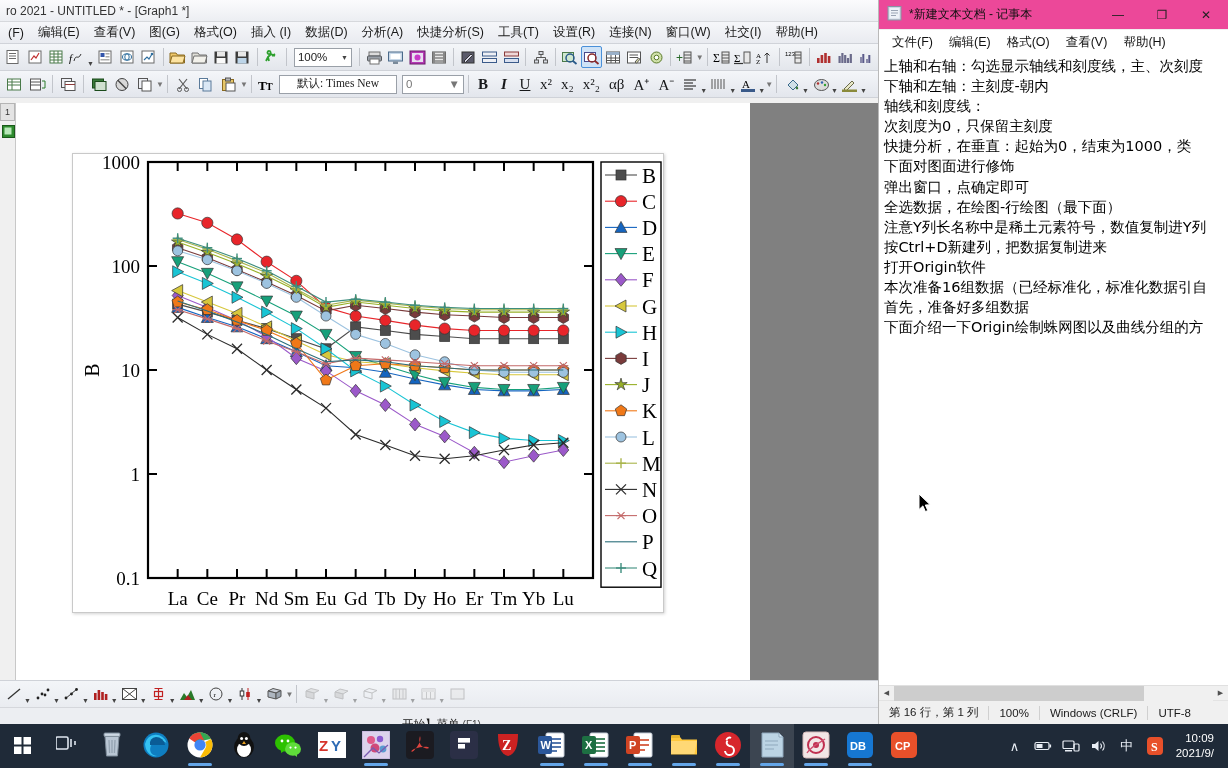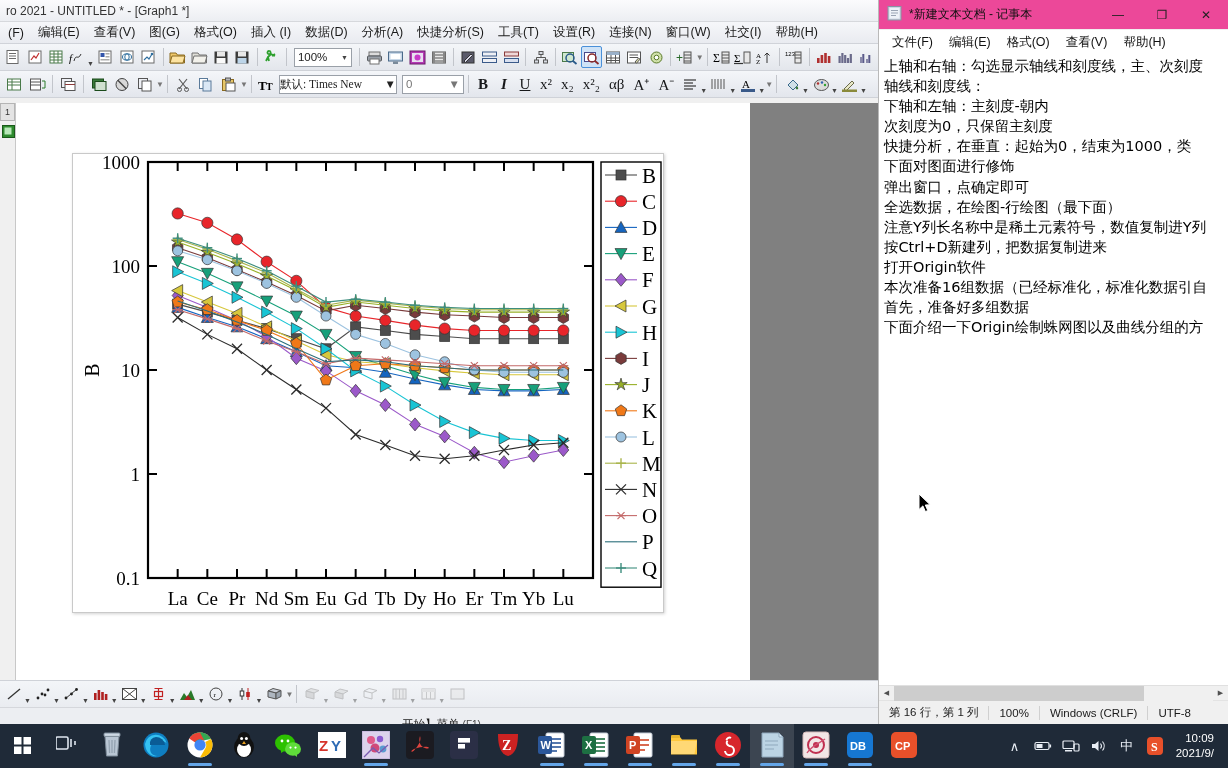--- a/index.html
+++ b/index.html
@@ -49,22 +49,23 @@
   .zoom-combo {
     width:62px; height:19px; background:#fff; border:1px solid #9aa0a8;
     display:flex; align-items:center; justify-content:space-between;
     padding:0 3px; font-size:11.5px; color:#222; margin:0 3px;
   }
   .zoom-combo .arrow { font-size:7px; color:#444; }
 
   .font-combo {
     width:118px; height:19px; background:#fff; border:1px solid #9aa0a8;
     display:flex; align-items:center; justify-content:space-between;
-    padding:0 0; font-size:11.5px; color:#222; overflow:hidden; white-space:nowrap;
+    padding:0 7px; font-size:11.5px; color:#222; overflow:hidden; white-space:nowrap;
     font-family:"Liberation Serif", serif;
+    flex-direction:column;
   }
   .size-combo {
     width:62px; height:19px; background:#fff; border:1px solid #9aa0a8;
     display:flex; align-items:center; justify-content:space-between;
     padding:0 3px; font-size:11.5px; color:#777; margin-left:4px;
   }
   .fmt-btn {
     min-width:20px; height:21px; padding:0 3px;
     display:flex; align-items:center; justify-content:center;
     border:1px solid transparent; border-radius:2px;
@@ -1242,22 +1243,22 @@
   <div class="np-menu">
     <div class="np-menu-item">文件(F)</div>
     <div class="np-menu-item">编辑(E)</div>
     <div class="np-menu-item">格式(O)</div>
     <div class="np-menu-item">查看(V)</div>
     <div class="np-menu-item">帮助(H)</div>
   </div>
 
   <div class="np-text" id="np-text">
     <div class="np-line">上轴和右轴：勾选显示轴线和刻度线，主、次刻度</div>
+      <div class="np-line">下轴和左轴：主刻度-朝内</div>
       <div class="np-line">轴线和刻度线：</div>
-      <div class="np-line">下轴和左轴：主刻度-朝内</div>
       <div class="np-line">次刻度为0，只保留主刻度</div>
       <div class="np-line">快捷分析，在垂直：起始为0，结束为1000，类</div>
       <div class="np-line">下面对图面进行修饰</div>
       <div class="np-line">弹出窗口，点确定即可</div>
       <div class="np-line">全选数据，在绘图-行绘图（最下面）</div>
       <div class="np-line">注意Y列长名称中是稀土元素符号，数值复制进Y列</div>
       <div class="np-line">按Ctrl+D新建列，把数据复制进来</div>
       <div class="np-line">打开Origin软件</div>
       <div class="np-line">本次准备16组数据（已经标准化，标准化数据引自</div>
       <div class="np-line">首先，准备好多组数据</div>

